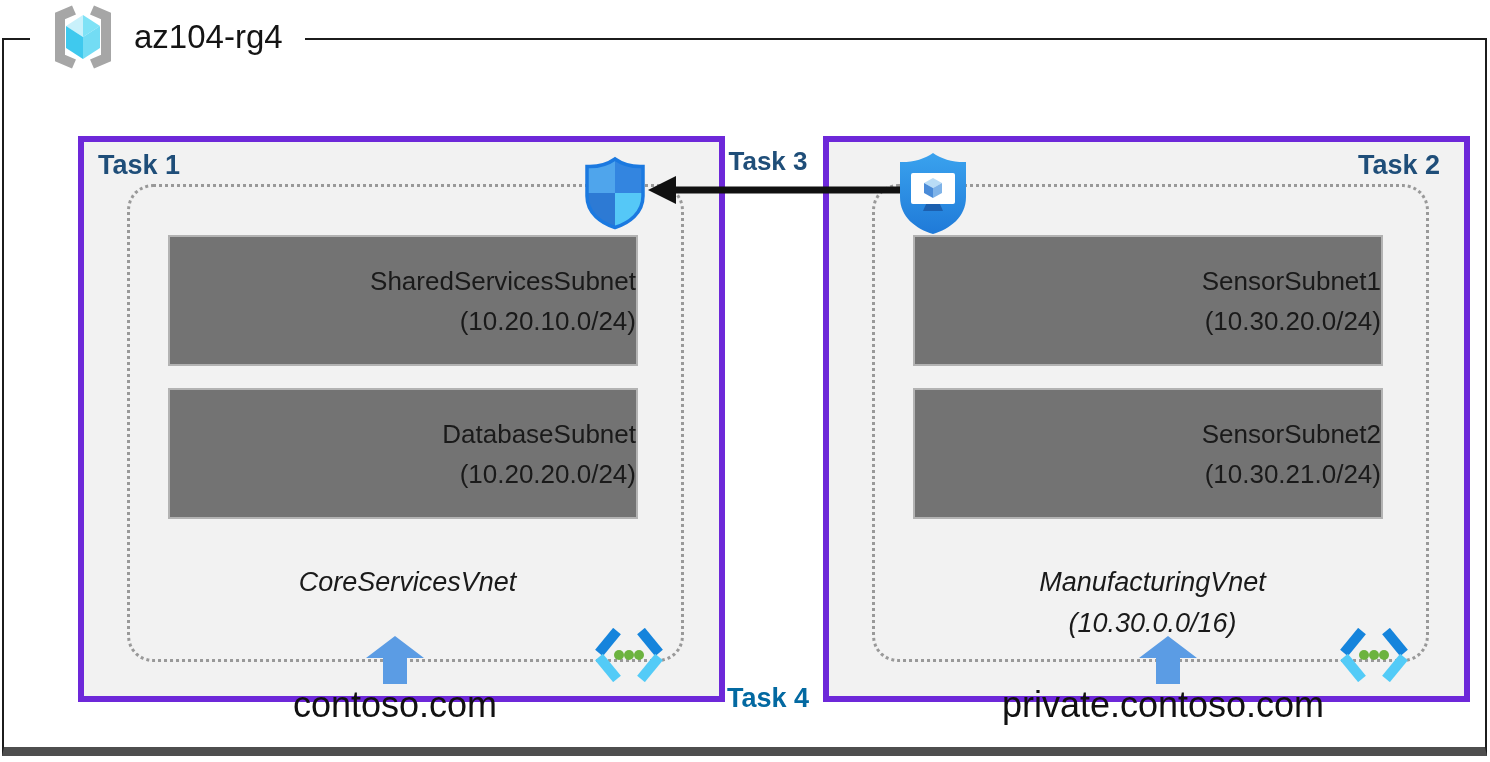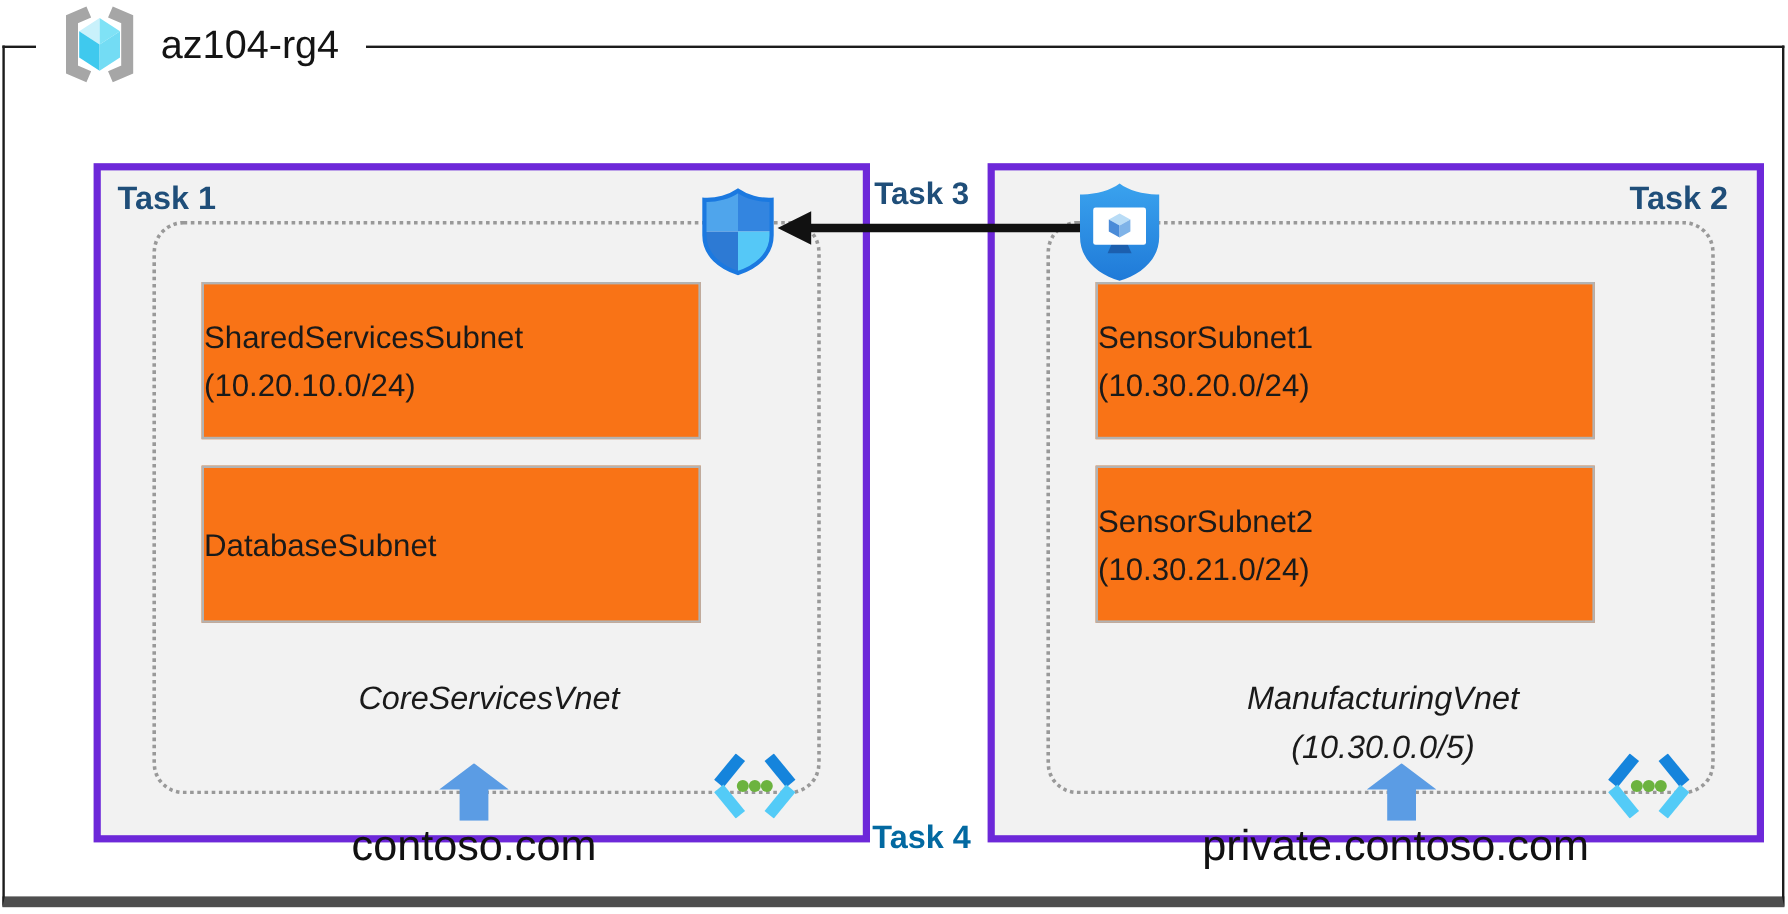--- a/index.html
+++ b/index.html
@@ -23,23 +23,23 @@
   .task-box.left{left:78px}
   .task-box.right{left:823px}
   .task-label{position:absolute;font-size:27px;font-weight:bold;color:#1f4e79;}
   .task-label.t1{left:14px;top:8px}
   .task-label.t2{right:24px;top:8px}
   .dotted{
     position:absolute;left:43px;top:42px;width:557px;height:478px;
     border:3px dotted #999999;border-radius:26px;box-sizing:border-box;
   }
   .subnet{
-    position:absolute;left:84px;width:416px;height:131px;background:#f97316;
+    position:absolute;left:84px;width:470px;height:131px;background:#737373;
     border:2px solid #b3b3b3;box-sizing:border-box;display:flex;flex-direction:column;
-    align-items:flex-start;justify-content:center;font-size:26px;line-height:40px;text-align:center;
+    align-items:flex-end;justify-content:center;font-size:26px;line-height:40px;text-align:center;
   }
   .subnet.s1{top:93px}
   .subnet.s2{top:246px}
   .vnet-label{
     position:absolute;left:60px;top:420px;width:527px;text-align:center;
     font-size:27px;line-height:41px;color:#1a1a1a;font-style:italic;
   }
   .vnet-icon{position:absolute;left:508px;top:486px;z-index:4;}
   .nsg-icon{position:absolute;left:582px;top:156px;z-index:5;}
   .asg-icon{position:absolute;left:894px;top:150px;z-index:5;}
@@ -77,20 +77,21 @@
 
   <div class="task-box left">
     <div class="task-label t1">Task 1</div>
     <div class="dotted"></div>
     <div class="subnet s1">
       <span>SharedServicesSubnet</span>
       <span>(10.20.10.0/24)</span>
     </div>
     <div class="subnet s2">
       <span>DatabaseSubnet</span>
+      <span>(10.20.20.0/24)</span>
     </div>
     <div class="vnet-label">
       <div>CoreServicesVnet</div>
     </div>
     <svg class="vnet-icon" width="74" height="54" viewBox="0 0 74 54">
       <path d="M25,3 L7,25" stroke="#1584dc" stroke-width="10" fill="none"></path>
       <path d="M7,29 L25,51" stroke="#53cbf7" stroke-width="10" fill="none"></path>
       <path d="M49,3 L67,25" stroke="#1584dc" stroke-width="10" fill="none"></path>
       <path d="M67,29 L49,51" stroke="#53cbf7" stroke-width="10" fill="none"></path>
       <circle cx="27" cy="27" r="5" fill="#6cb33f"></circle>
@@ -105,21 +106,21 @@
     <div class="subnet s1">
       <span>SensorSubnet1</span>
       <span>(10.30.20.0/24)</span>
     </div>
     <div class="subnet s2">
       <span>SensorSubnet2</span>
       <span>(10.30.21.0/24)</span>
     </div>
     <div class="vnet-label">
       <div>ManufacturingVnet</div>
-      <div>(10.30.0.0/5)</div>
+      <div>(10.30.0.0/16)</div>
     </div>
     <svg class="vnet-icon" width="74" height="54" viewBox="0 0 74 54">
       <path d="M25,3 L7,25" stroke="#1584dc" stroke-width="10" fill="none"></path>
       <path d="M7,29 L25,51" stroke="#53cbf7" stroke-width="10" fill="none"></path>
       <path d="M49,3 L67,25" stroke="#1584dc" stroke-width="10" fill="none"></path>
       <path d="M67,29 L49,51" stroke="#53cbf7" stroke-width="10" fill="none"></path>
       <circle cx="27" cy="27" r="5" fill="#6cb33f"></circle>
       <circle cx="37" cy="27" r="5" fill="#6cb33f"></circle>
       <circle cx="47" cy="27" r="5" fill="#6cb33f"></circle>
     </svg>

